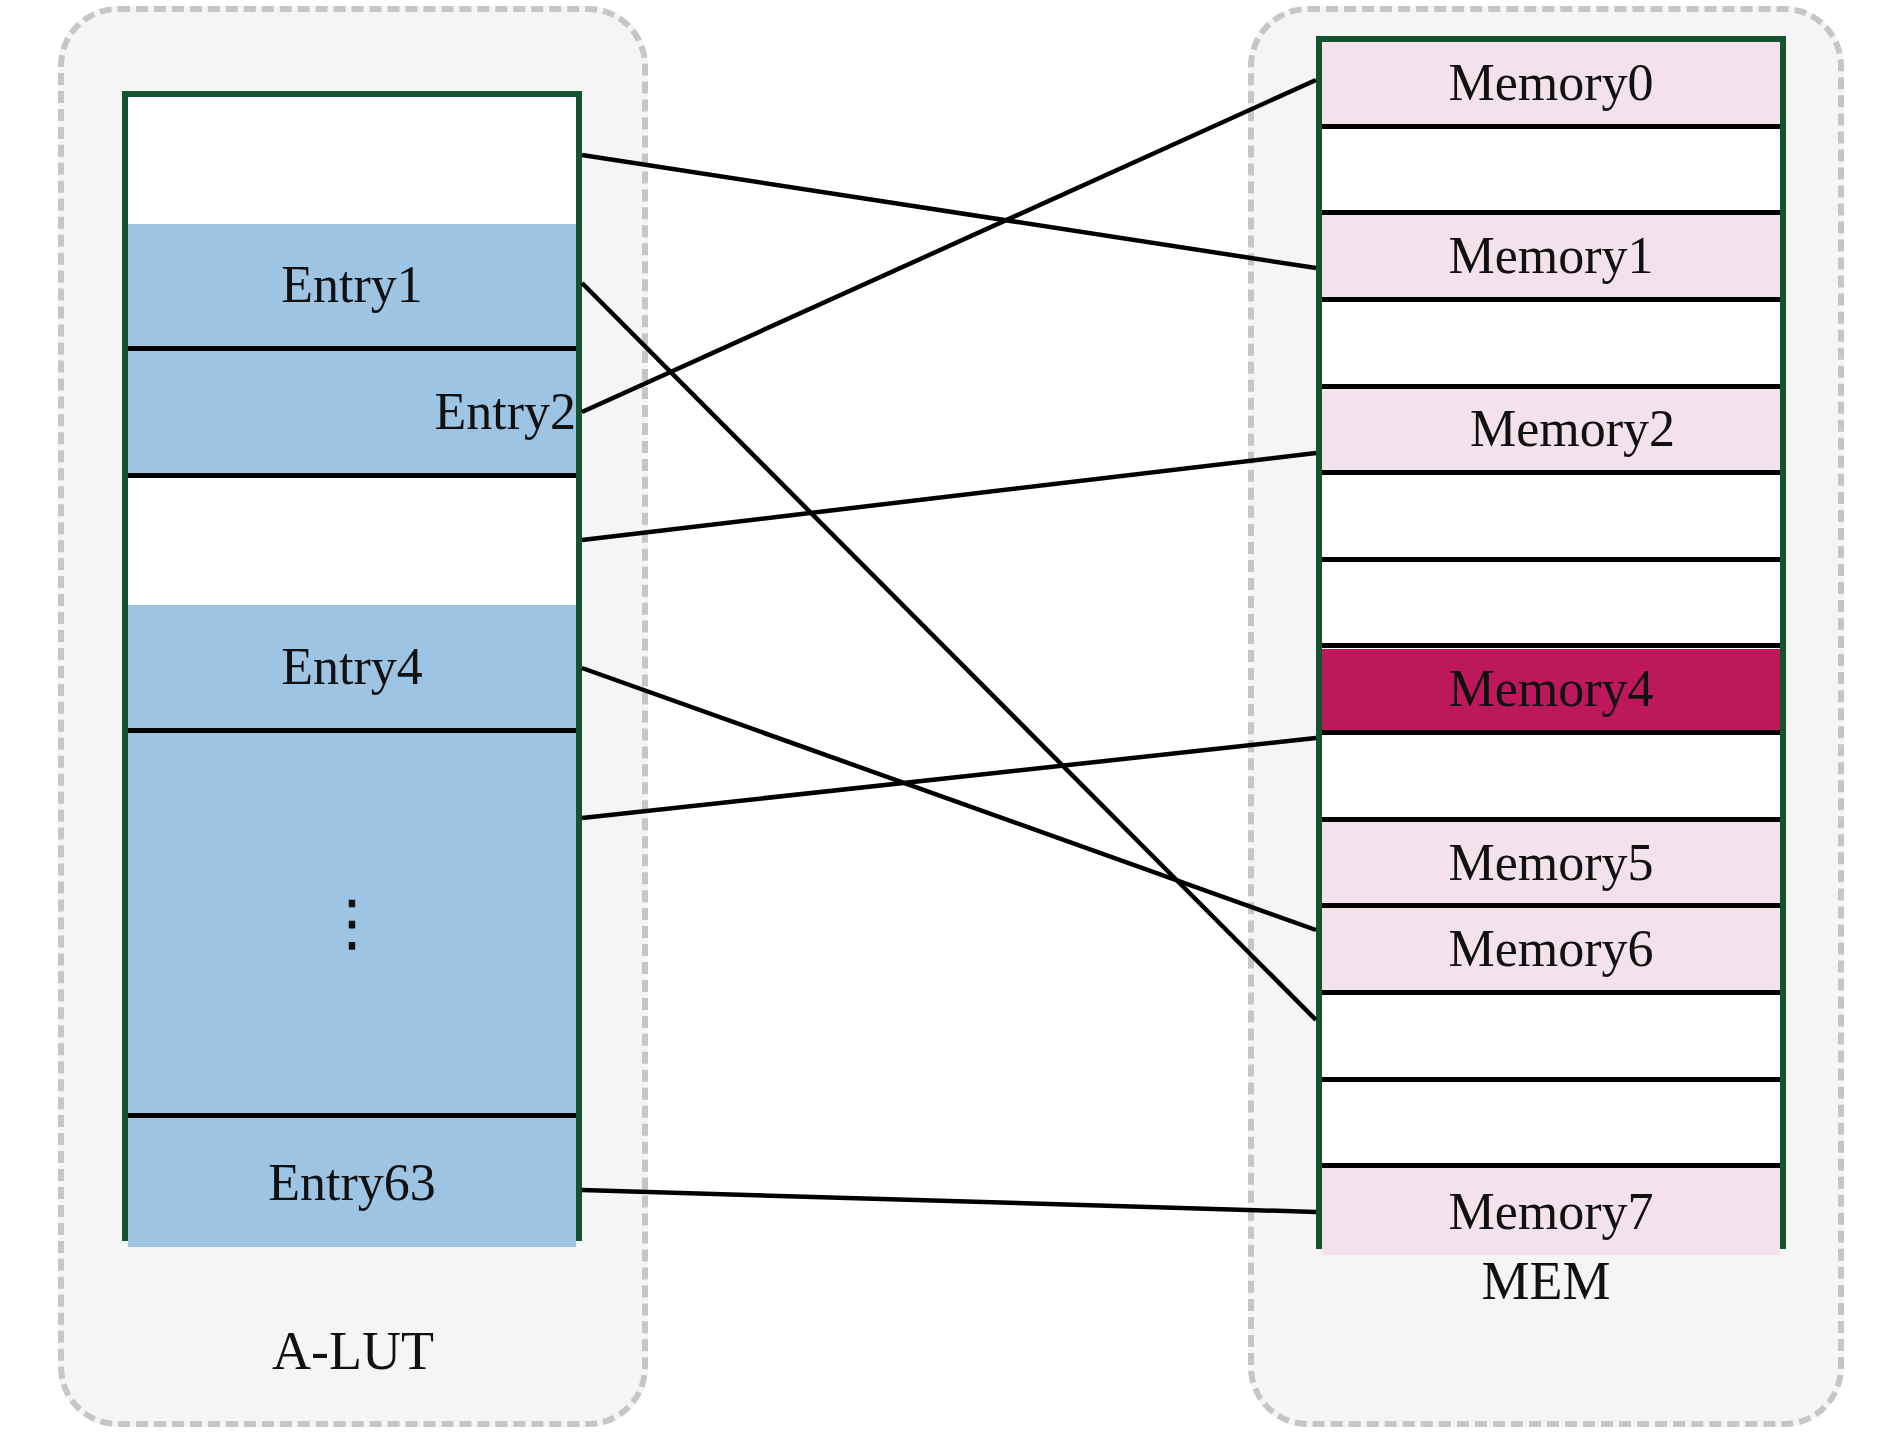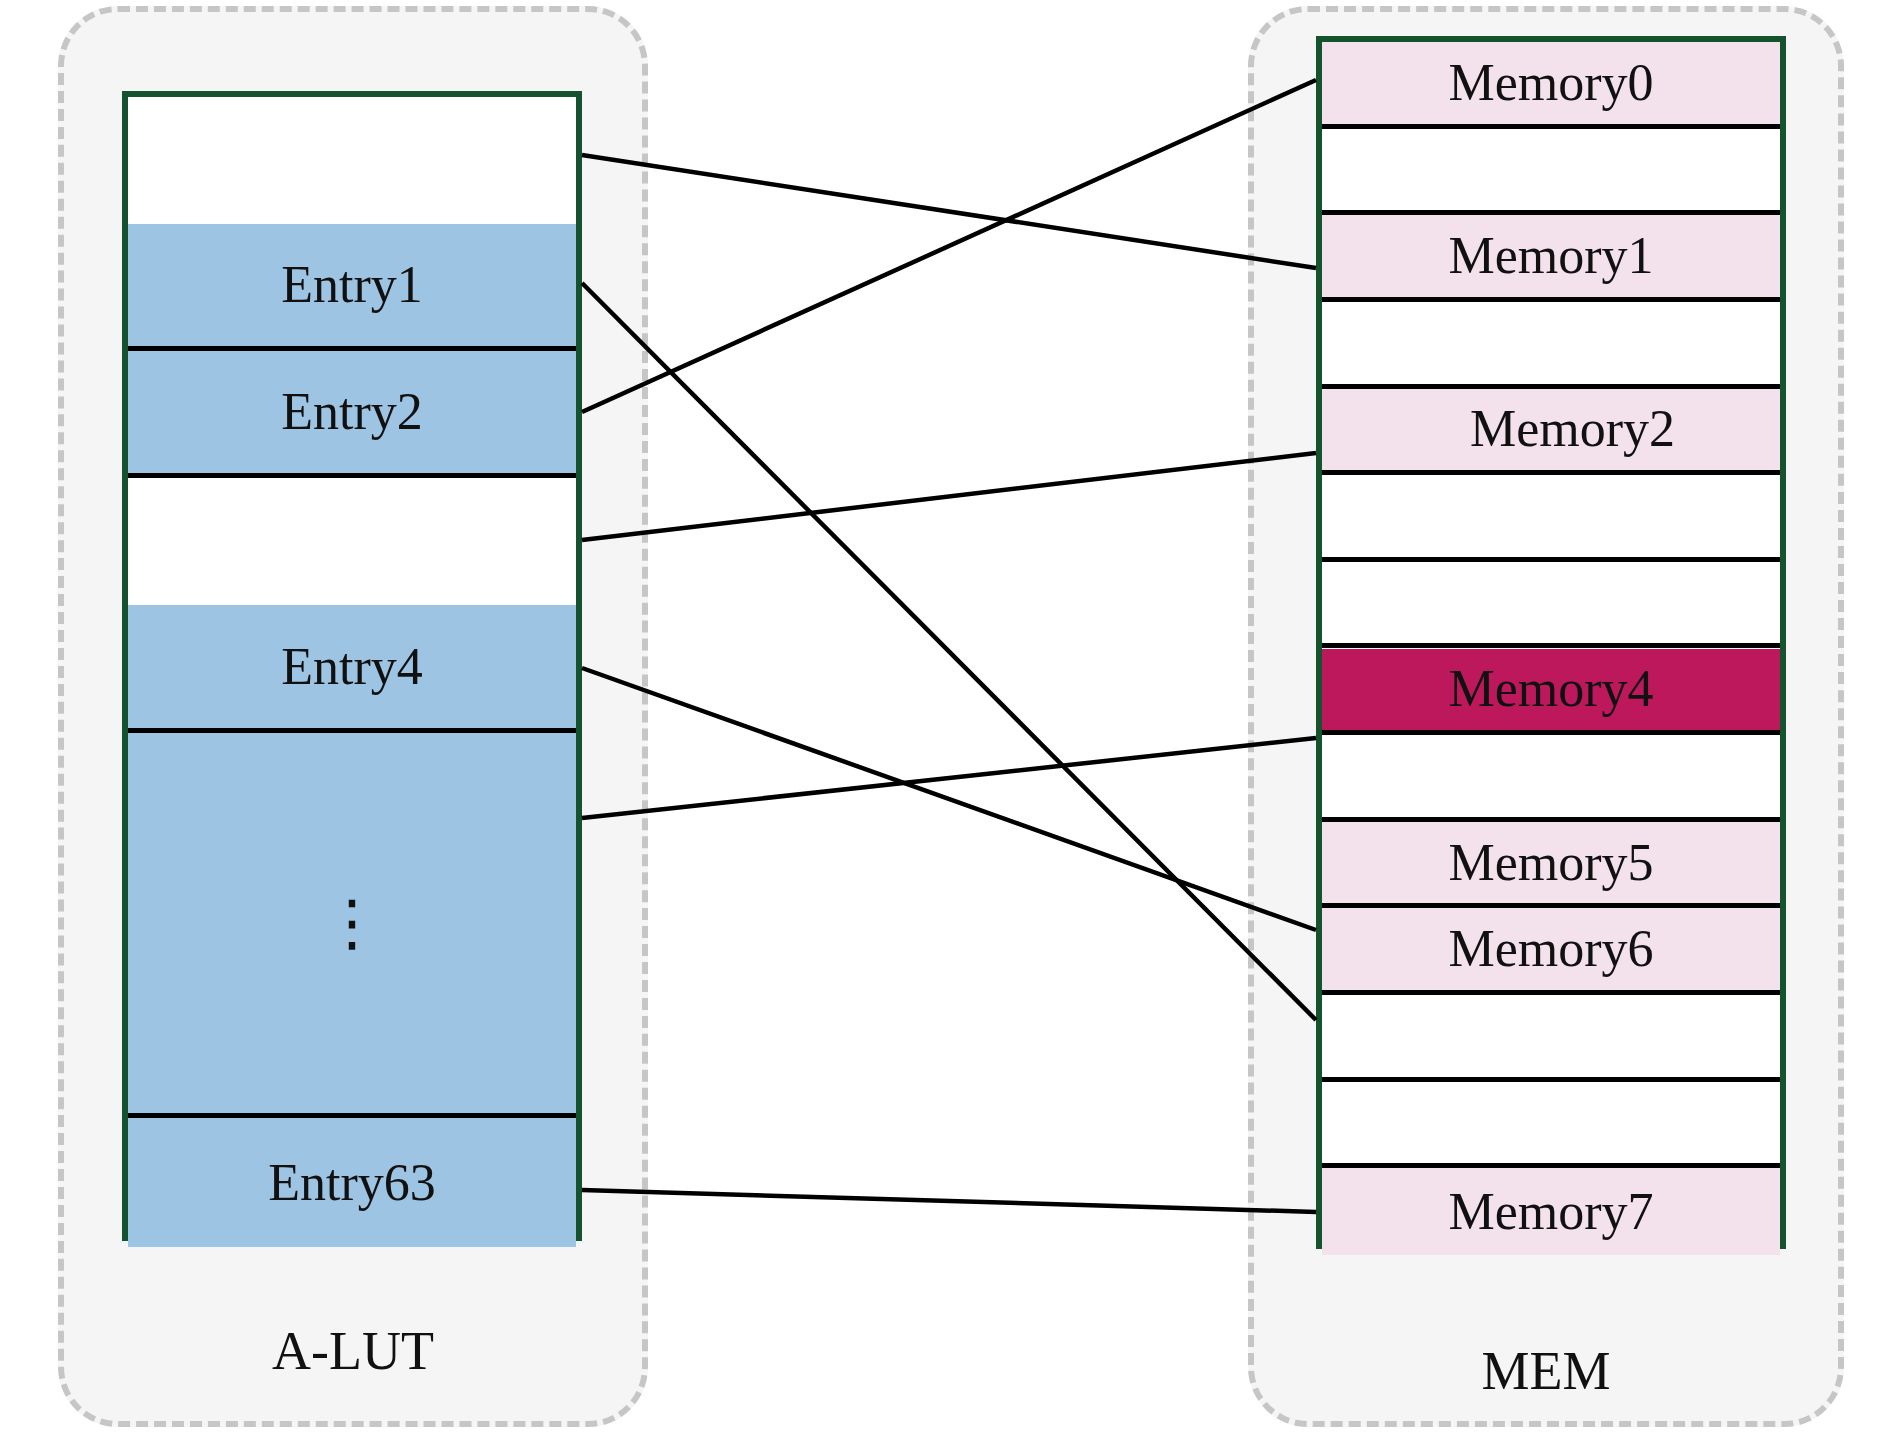--- a/index.html
+++ b/index.html
@@ -31,21 +31,21 @@
     position: absolute;
     left: 0;
     width: 100%;
     text-align: center;
     font-size: 54px;
     color: #111111;
     line-height: 1;
     white-space: nowrap;
   }
   #label-alut { top: 1312px; }
-  #label-mem  { top: 1332px; }
+  #label-mem  { top: 1242px; }
 
   
   .column {
     position: absolute;
     box-sizing: border-box;
     border: 6px solid #14532d;
     background: #ffffff;
   }
   #col-alut { left: 122px;  top: 91px; width: 460px;  height: 1150px; }
   #col-mem  { left: 1316px; top: 36px; width: 470px;  height: 1213px; }
@@ -93,21 +93,21 @@
   </div>
 
   <div class="group" id="group-mem">
     <div class="group-label" id="label-mem">MEM</div>
   </div>
 
   <div class="column" id="col-alut">
       <div class="cell" style="position: absolute; left: 0px; right: 0px; top: 127px; height: 127px; background: rgb(158, 196, 228); text-align: right;">
         <span class="cell-label">Entry1</span>
       </div>
-      <div class="cell" style="position: absolute; left: 0px; right: 0px; top: 254px; height: 127px; background: rgb(158, 196, 228);">
+      <div class="cell" style="position: absolute; left: 0px; right: 0px; top: 254px; height: 127px; background: rgb(158, 196, 228); justify-content: flex-end;">
         <span class="cell-label">Entry2</span>
       </div>
       <div class="cell" style="position: absolute; left: 0px; right: 0px; top: 508px; height: 128px; background: rgb(158, 196, 228);">
         <span class="cell-label">Entry4</span>
       </div>
       <div class="cell" style="position: absolute; left: 0px; right: 0px; top: 636px; height: 385px; background: rgb(158, 196, 228);">
         <span class="cell-label vdots">⋮</span>
       </div>
       <div class="cell" style="position: absolute; left: 0px; right: 0px; top: 1021px; height: 129px; background: rgb(158, 196, 228); border-bottom: none;">
         <span class="cell-label">Entry63</span>

